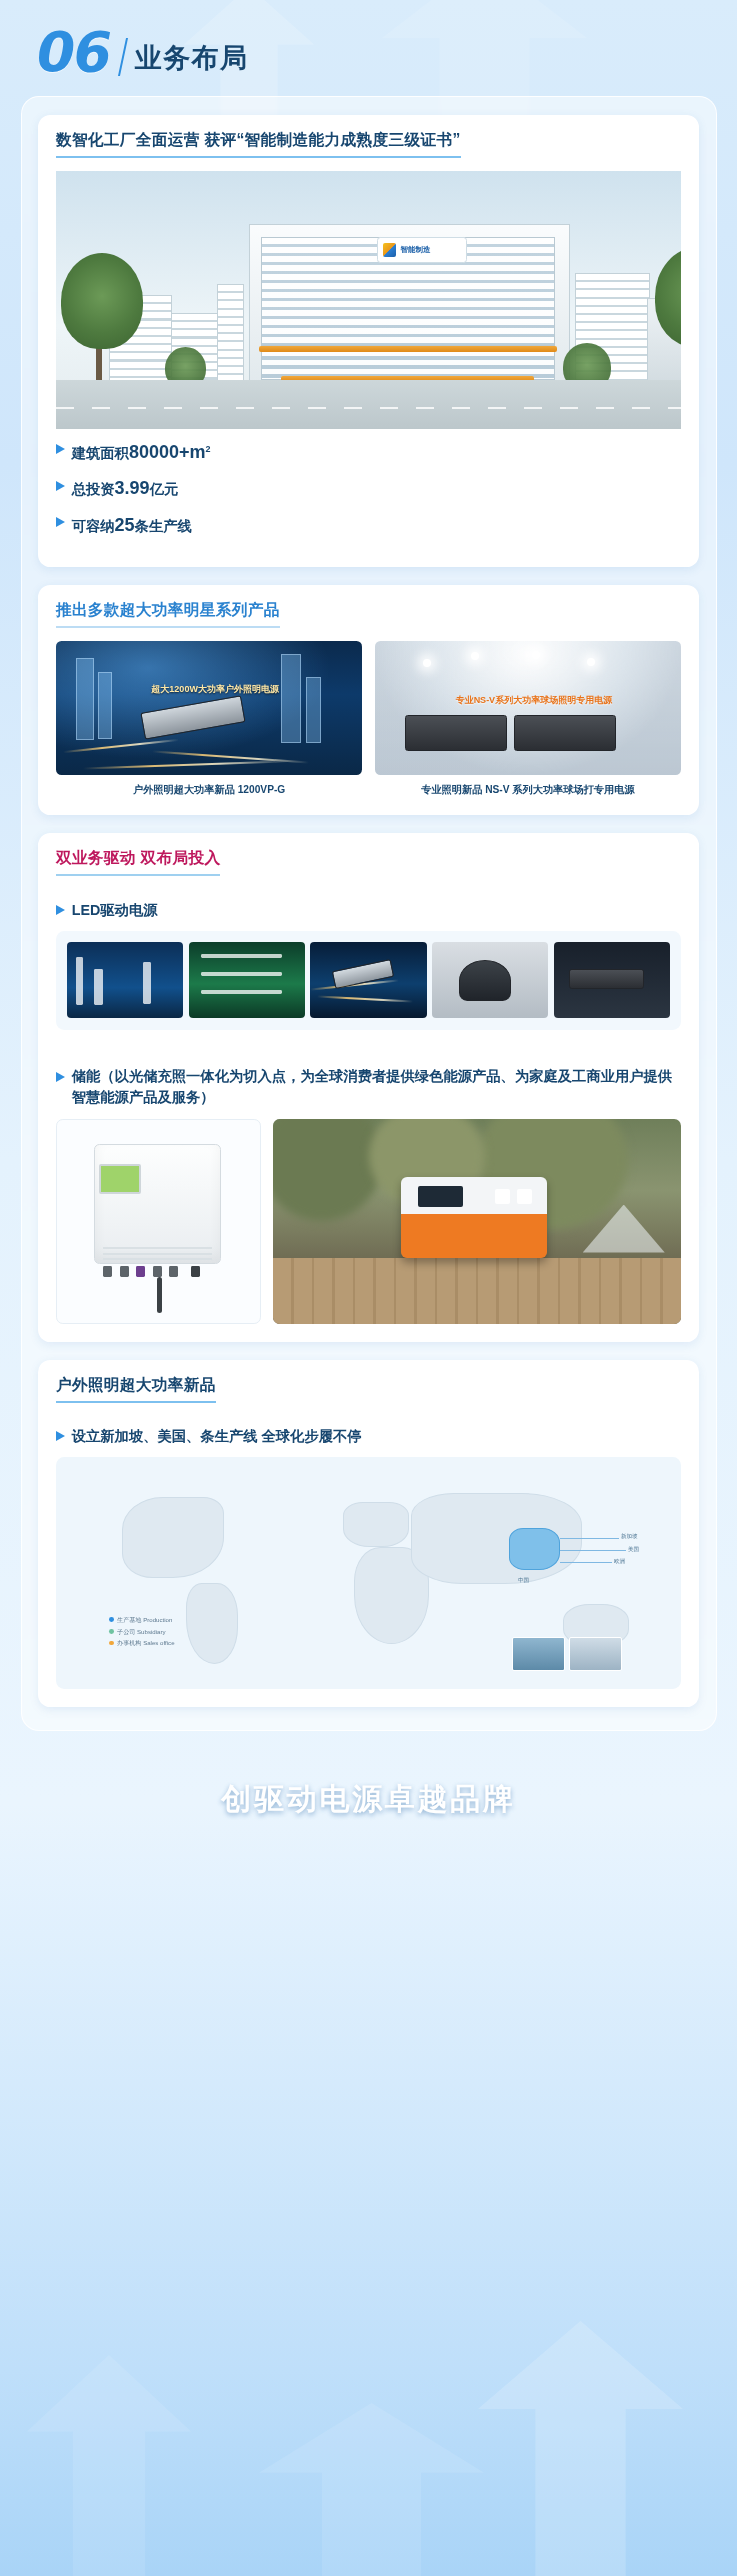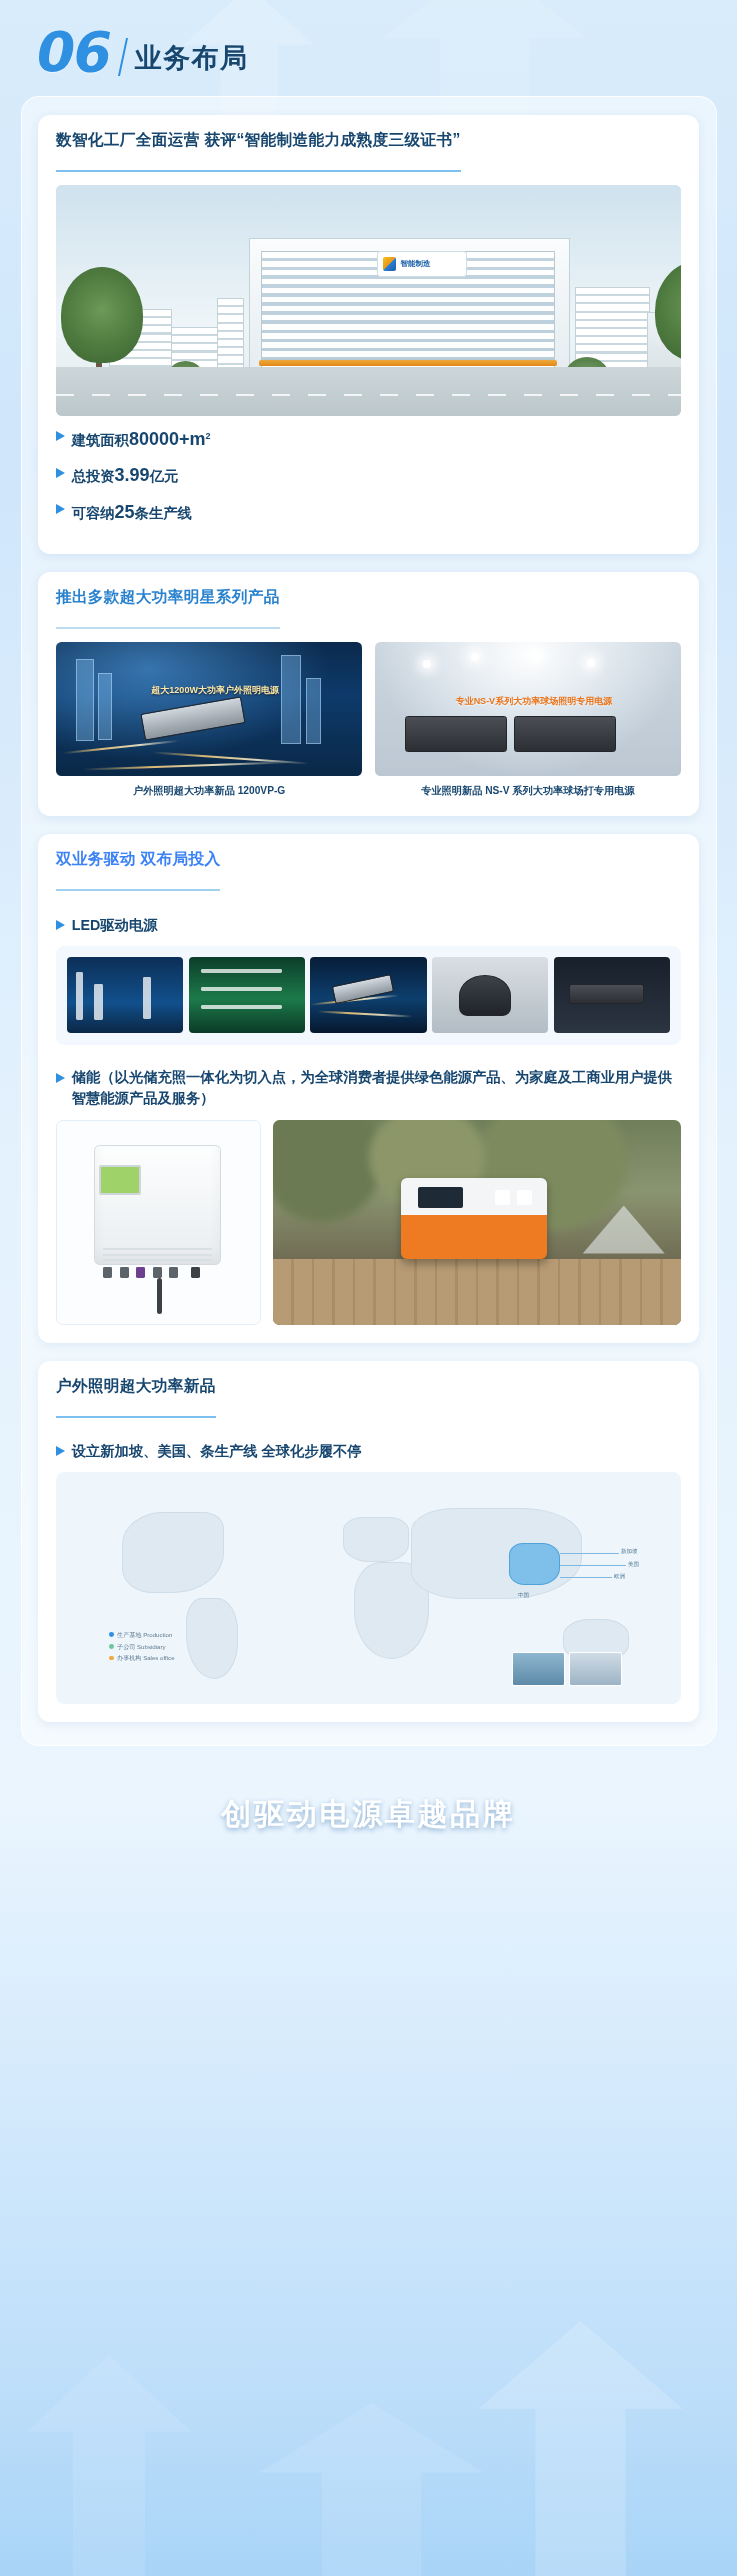--- a/index.html
+++ b/index.html
@@ -75,27 +75,27 @@
     box-shadow: 0 2.7px 9.6px rgba(38,110,180,.10);
     margin-bottom: 18px;
     padding: 15px 18px 18px 18px;
   }
 
   .card-title {
     font-size: 15.7px;
     font-weight: bold;
     color: #17466f;
     display: inline-block;
-    padding-bottom: 19px;
+    padding-bottom: 5px;
     border-bottom: 2px solid #7dc0ef;
     letter-spacing: 0.3px;
     margin-bottom: 13.7px;
   }
   .card-title.alt { color: #2a82cf; border-bottom-color: #bcdcf4; }
-  .card-title.alt2 { color: #3b82f6; border-bottom-color: #9fd0f0; }
+  .card-title.alt2 { color: #be185d; border-bottom-color: #9fd0f0; }
 
   
   .bullet {
     display: flex;
     align-items: flex-start;
     gap: 6.8px;
     font-size: 14.3px;
     font-weight: bold;
     color: #17466f;
     margin: 9.6px 0;
@@ -108,22 +108,22 @@
     border-bottom: 5.5px solid transparent;
     margin-top: 5.5px;
     flex: 0 0 auto;
   }
   .bullet .big { font-size: 18px; }
   .bullet sup { font-size: 9px; }
 
   
   .hero-img {
     width: 100%;
-    height: 231px;
-    border-radius: 6px;
+    height: 258px;
+    border-radius: 0;
     position: relative;
     overflow: hidden;
     background:
       linear-gradient(180deg, #cfe3ef 0%, #e8f1f6 46%, #d2dfe4 100%);
   }
   .sky { position:absolute; inset:0; background: linear-gradient(180deg,#cfe2ee,#eef5f8 60%,#e3ebee); }
   .bldg {
     position: absolute;
     background: linear-gradient(180deg,#f4f7f8,#d8e2e7);
     border: 0.7px solid #c3d1d8;
@@ -470,21 +470,21 @@
         </div>
         <div class="app-cell app4">
           <div class="lumdev" style="left:27px;top:18px;width:52px;height:41px;border-radius:50% 50% 8.2px 8.2px;background:linear-gradient(180deg,#3c4248,#20242a);"></div>
         </div>
         <div class="app-cell app5">
           <div class="lumdev" style="left:15px;top:27px;width:75px;height:20.5px;"></div>
         </div>
       </div>
     </div>
 
-    <div class="bullet" style="margin-top:22px;">
+    <div class="bullet" style="margin-top:36px;">
       <div class="tri"></div>
       <div>储能（以光储充照一体化为切入点，为全球消费者提供绿色能源产品、为家庭及工商业用户提供智慧能源产品及服务）</div>
     </div>
 
     <div class="storage-row">
       <div class="inv-wrap">
         <div class="inv-body">
           <div class="inv-vent" style="top:102px;"></div>
           <div class="inv-vent" style="top:108px;"></div>
           <div class="inv-vent" style="top:113px;"></div>

